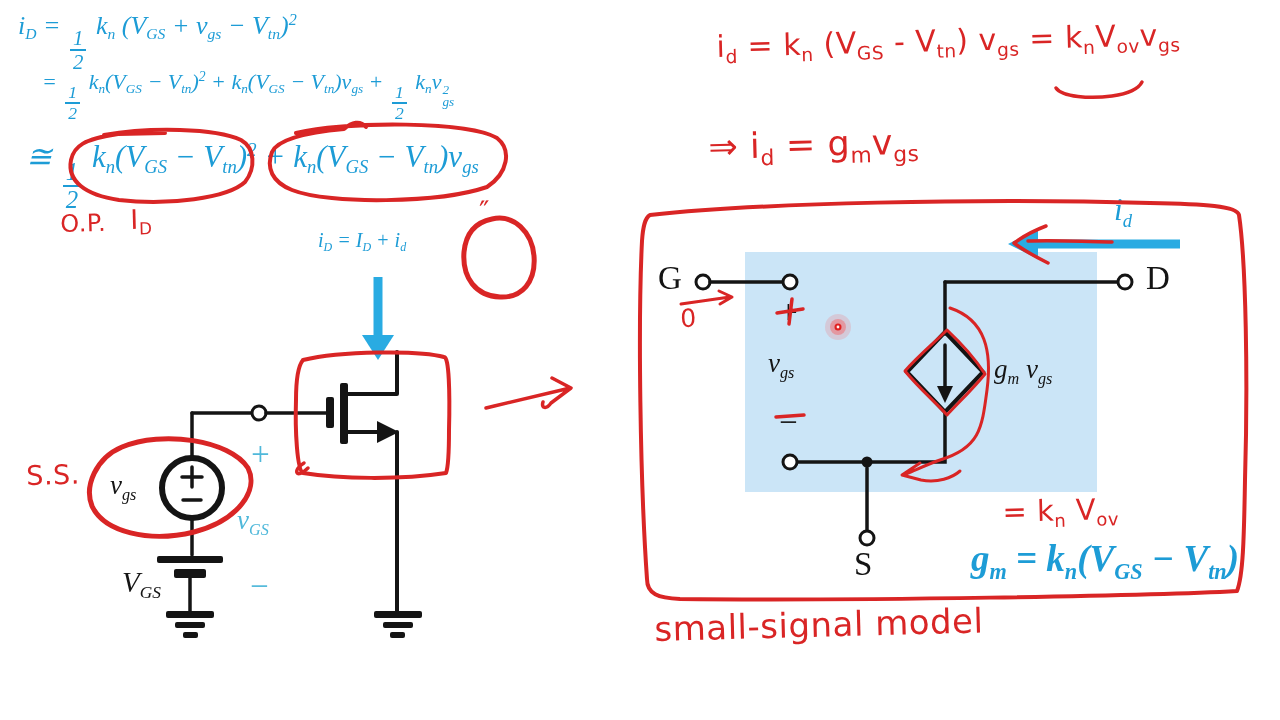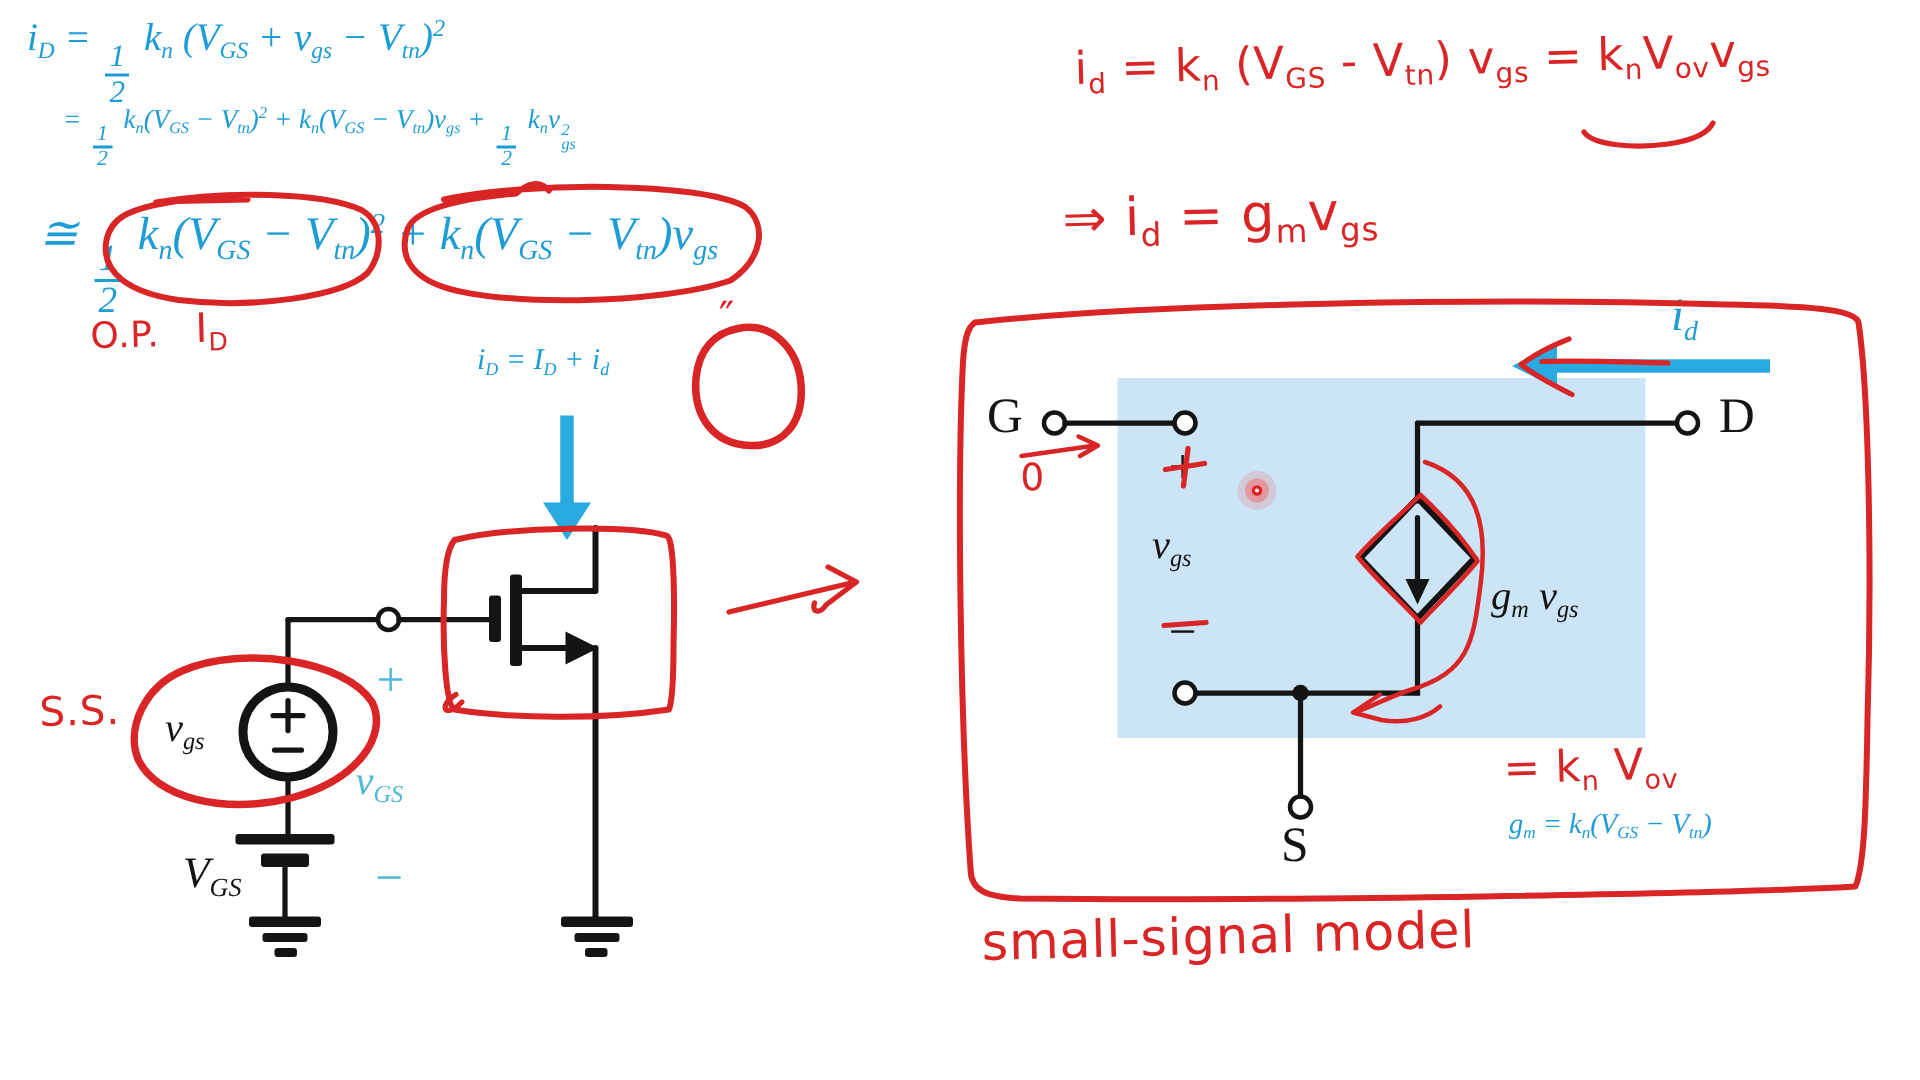--- a/index.html
+++ b/index.html
@@ -38,21 +38,21 @@
 <body>
 
 <div class="canvas">
 
   <div class="bluebox"></div>
 
   <div class="t math blue" style="left:18px;top:12px;font-size:26px;text-align:right;">i<sub>D</sub> = <span class="frac">
         <b>1</b>
         <b>2</b>
       </span> k<sub>n</sub> (V<sub>GS</sub> + v<sub>gs</sub> − V<sub>tn</sub>)<sup>2</sup></div>
-  <div class="t math blue" style="left:42px;top:70px;font-size:18px;">= <span class="frac">
+  <div class="t math blue" style="left:42px;top:70px;font-size:22px;">= <span class="frac">
         <b>1</b>
         <b>2</b>
       </span> k<sub>n</sub>(V<sub>GS</sub> − V<sub>tn</sub>)<sup>2</sup> + k<sub>n</sub>(V<sub>GS</sub> − V<sub>tn</sub>)v<sub>gs</sub> + <span class="frac">
         <b>1</b>
         <b>2</b>
       </span> k<sub>n</sub>v<span class="ss">
         <sup>2</sup>
         <sub>gs</sub>
       </span></div>
   <div class="t math blue" style="left:26px;top:140px;font-size:31px;">≅ <span class="frac">
@@ -76,25 +76,25 @@
   <div class="t math cyan" style="left:237px;top:507px;font-size:27px;">v<sub>GS</sub></div>
   <div class="t math cyan" style="left:248px;top:570px;font-size:33px;">−</div>
   <div class="t math black" style="left:122px;top:568px;font-size:29px;">V<sub>GS</sub></div>
 
   <div class="t roman black" style="left:658px;top:262px;font-size:33px;">G</div>
   <div class="t roman black" style="left:1146px;top:262px;font-size:33px;">D</div>
   <div class="t roman black" style="left:854px;top:548px;font-size:33px;">S</div>
   <div class="t math black" style="left:777px;top:296px;font-size:33px;">+</div>
   <div class="t math black" style="left:768px;top:350px;font-size:27px;">v<sub>gs</sub></div>
   <div class="t math black" style="left:777px;top:406px;font-size:33px;">−</div>
-  <div class="t math black" style="left:994px;top:356px;font-size:27px;margin-top:28px;">g<sub>m</sub> v<sub>gs</sub></div>
+  <div class="t math black" style="left:994px;top:356px;font-size:27px;">g<sub>m</sub> v<sub>gs</sub></div>
   <div class="t math blue" style="left:1114px;top:194px;font-size:31px;">i<sub>d</sub></div>
   <div class="t hand" style="left:680px;top:306px;font-size:25px;">0</div>
   <div class="t hand" style="left:1002px;top:498px;font-size:29px;">= k<sub>n</sub> V<sub>ov</sub></div>
-  <div class="t math blue" style="left:1006px;top:540px;font-size:19px;">g<sub>m</sub> = k<sub>n</sub>(V<sub>GS</sub> − V<sub>tn</sub>)</div>
+  <div class="t math blue" style="left:971px;top:540px;font-size:37px;font-weight:bold;">g<sub>m</sub> = k<sub>n</sub>(V<sub>GS</sub> − V<sub>tn</sub>)</div>
   <div class="t hand" style="left:654px;top:612px;font-size:34px;">small-signal model</div>
 
   <svg class="overlay" width="1280" height="720" viewBox="0 0 1280 720">
 
     <g stroke="#141414" fill="none" stroke-linecap="round">
       <path d="M192 413 L252 413" stroke-width="3.5"></path>
       <circle cx="259" cy="413" r="7" stroke-width="3" fill="#fff"></circle>
       <path d="M266 413 L326 413" stroke-width="3.5"></path>
       <path d="M192 413 L192 457" stroke-width="3.5"></path>
       <circle cx="192" cy="488" r="30" stroke-width="6" fill="#fff"></circle>

